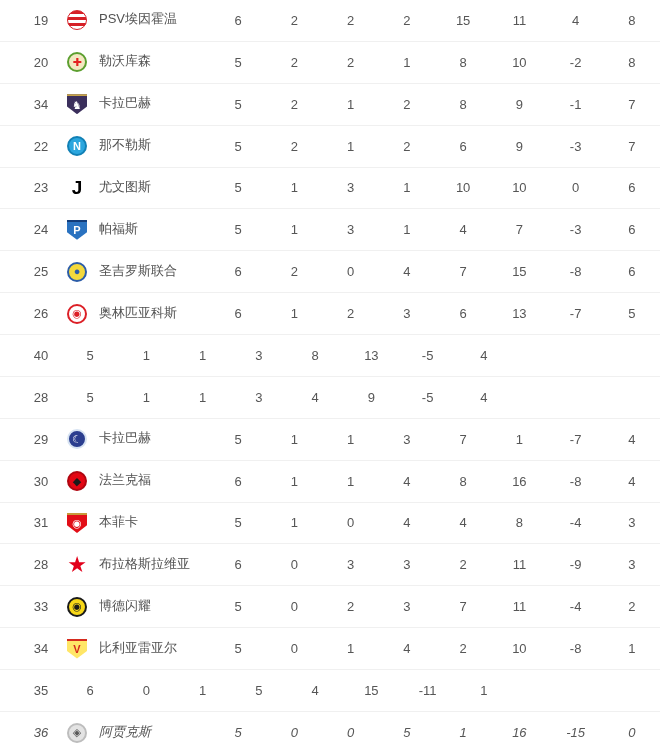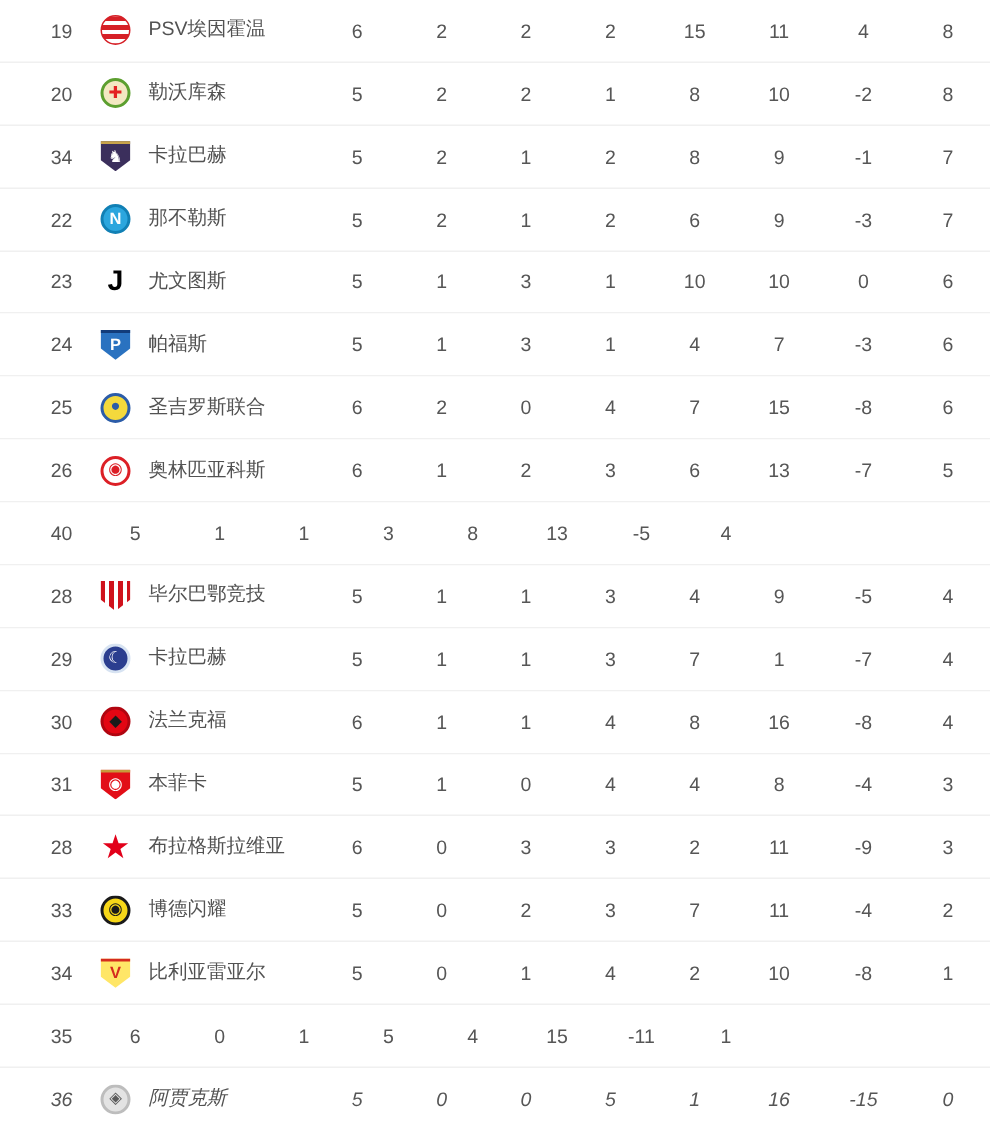--- a/index.html
+++ b/index.html
@@ -212,24 +212,20 @@
     <div class="cell-stat">1</div>
     <div class="cell-stat">3</div>
     <div class="cell-stat">8</div>
     <div class="cell-stat">13</div>
     <div class="cell-stat">-5</div>
     <div class="cell-stat">4</div>
   </div>
 
   <div class="row">
     <div class="cell-rank">28</div>
-    <div class="cell-team">
-      <span class="logo logo-shield-vstripes" style="--bg: #d0121c; --bg2: #ffffff;"></span>
-      <span class="team-name">毕尔巴鄂竞技</span>
-    </div>
     <div class="cell-stat">5</div>
     <div class="cell-stat">1</div>
     <div class="cell-stat">1</div>
     <div class="cell-stat">3</div>
     <div class="cell-stat">4</div>
     <div class="cell-stat">9</div>
     <div class="cell-stat">-5</div>
     <div class="cell-stat">4</div>
   </div>
 

